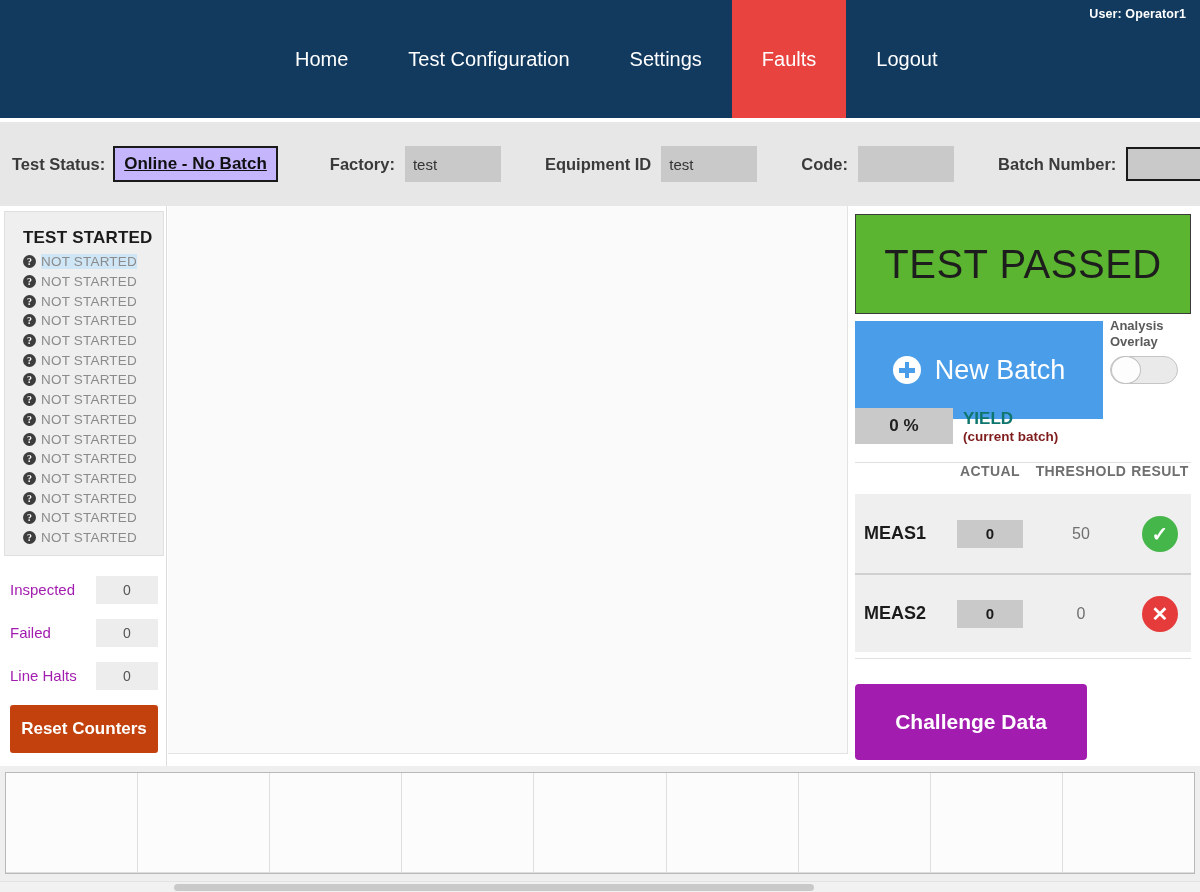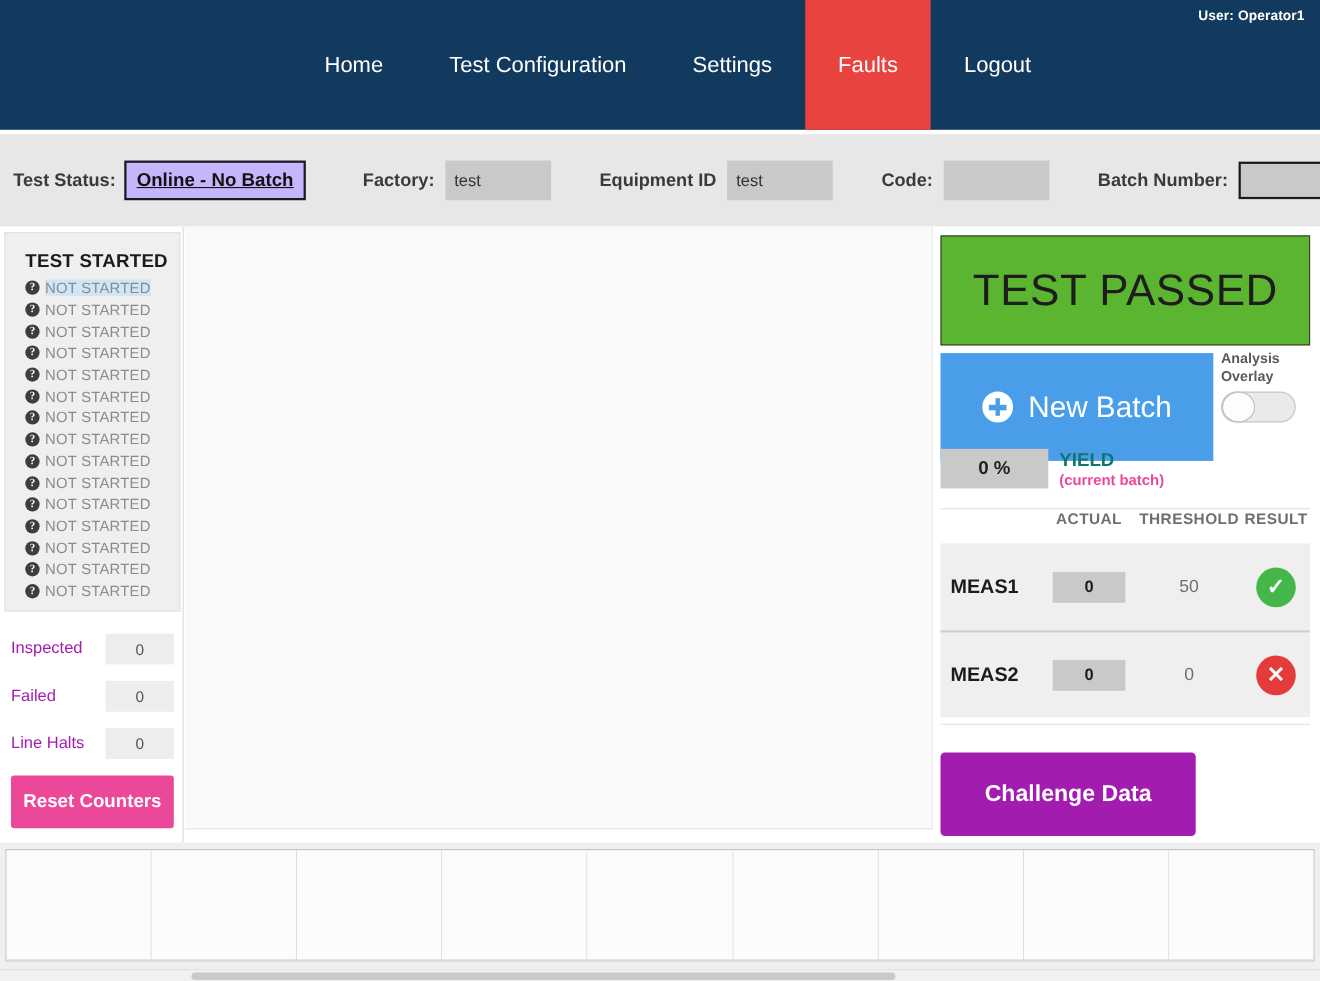--- a/index.html
+++ b/index.html
@@ -107,21 +107,21 @@
   }
   .ctr-label { font-size: 15px; color: #a21caf; flex: 1; }
   .ctr-val {
     width: 62px; height: 28px; background: #EDEDED;
     font-size: 14px; color: #555;
     display: flex; align-items: center; justify-content: center;
     margin-right: 6px;
   }
   #reset-btn {
     margin: 8px 0 0 6px; width: 148px; height: 48px;
-    background: #ec4899; color: #fff;
+    background: #c2410c; color: #fff;
     font-size: 17px; font-weight: bold;
     border: none; border-radius: 3px; cursor: pointer;
     font-family: "Liberation Sans", sans-serif;
   }
 
   
   #center {
     position: absolute; left: 168px; top: 0; width: 680px; height: 548px;
     background: #FAFAFA;
     border-right: 1px solid #e3e3e3;
@@ -178,21 +178,21 @@
   #yield-row {
     position: absolute; left: 7px; top: 202px;
     display: flex; align-items: center; gap: 10px;
   }
   #yield-val {
     width: 98px; height: 36px; background: #C9C9C9;
     display: flex; align-items: center; justify-content: center;
     font-size: 17px; font-weight: bold; color: #202020;
   }
   #yield-text .t1 { font-size: 17px; font-weight: bold; color: #0f766e; }
-  #yield-text .t2 { font-size: 13.5px; font-weight: bold; color: #ec4899; }
+  #yield-text .t2 { font-size: 13.5px; font-weight: bold; color: #7f1d1d; }
 
   #meas-head {
     position: absolute; left: 7px; top: 256px; width: 336px;
     display: flex; font-size: 14px; font-weight: bold; color: #6f6f6f;
     letter-spacing: .4px; border-top: 1px solid #e0e0e0; 
   }
   #meas-head .c-name { width: 92px; }
   #meas-head .c-act  { width: 86px; text-align: center; }
   #meas-head .c-thr  { width: 96px; text-align: center; }
   #meas-head .c-res  { width: 62px; text-align: center; }

